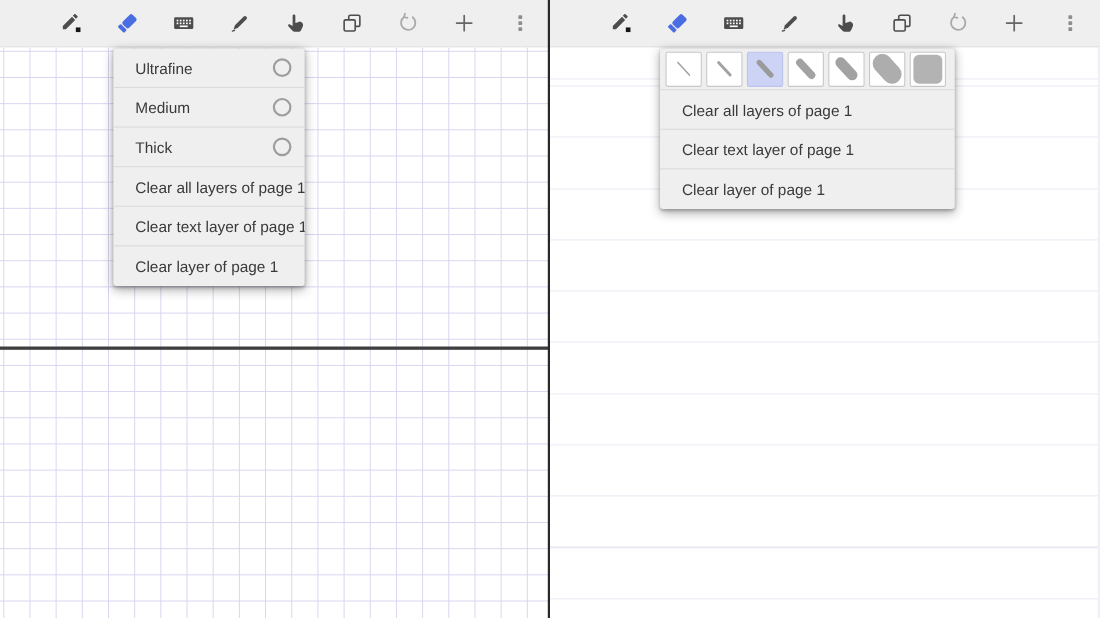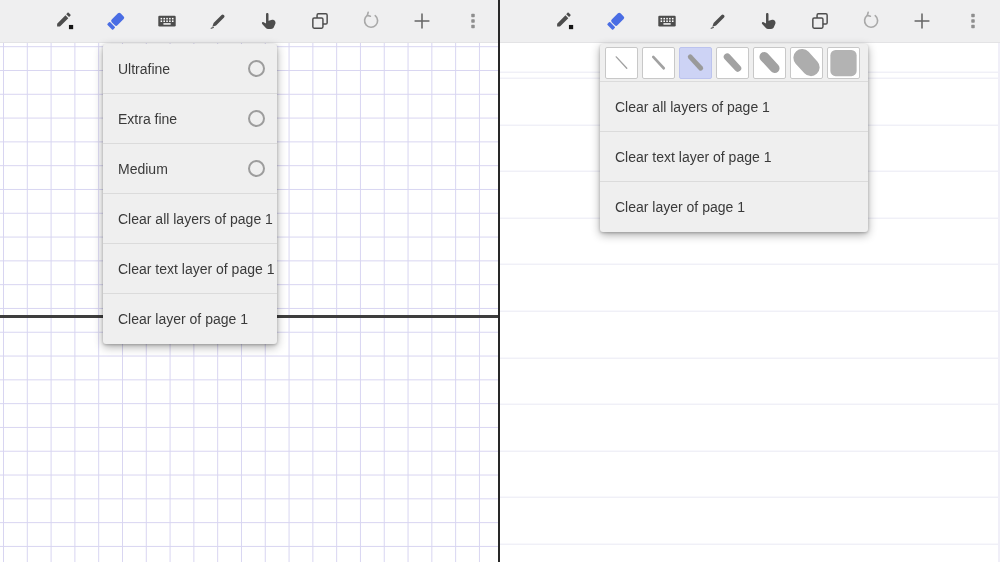--- a/index.html
+++ b/index.html
@@ -38,22 +38,22 @@
     border-right:2px solid #f0eff8;
   }
 
   .menu{
     position:absolute;background:#efefef;border-radius:3px;overflow:hidden;z-index:10;
     box-shadow:0 3px 10px rgba(0,0,0,.32),0 1px 3px rgba(0,0,0,.22);
   }
   #menu-left{left:103px;top:44px;width:174px}
   #menu-right{left:100px;top:44px;width:268px}
   .menu-row{
-    height:50px;box-sizing:border-box;display:flex;align-items:center;
-    padding:0 12px 0 15px;font-size:14px;color:#3a3a3a;
+    height:36px;box-sizing:border-box;display:flex;align-items:center;
+    padding:0 12px 0 20px;font-size:14px;color:#3a3a3a;
     border-bottom:1px solid #dbdbdb;cursor:default;
   }
   .menu-row:last-child{border-bottom:none}
   .menu-row .lbl{flex:1;white-space:nowrap}
   .radio{width:17px;height:17px;border-radius:50%;border:2px solid #9d9d9d;
     box-sizing:border-box;position:relative;flex:none;margin-left:8px}
   .radio.sel{border-color:#8f8f8f}
   .radio.sel::after{content:"";position:absolute;inset:1px;border-radius:50%;background:#1a97d4}
 
   .swatch-row{height:38px;display:flex;align-items:center;gap:4px;padding:0 5px;
@@ -172,28 +172,28 @@
   <div class="paper" id="paper-left">
     <div id="ink-line"></div>
   </div>
 
   <div class="menu" id="menu-left">
     <div class="menu-row">
       <span class="lbl">Ultrafine</span>
       <span class="radio"></span>
     </div>
     <div class="menu-row">
-      <span class="lbl">Extra fine</span>
-      <span class="radio"></span>
-    </div>
-    <div class="menu-row">
       <span class="lbl">Medium</span>
       <span class="radio"></span>
     </div>
     <div class="menu-row">
+      <span class="lbl">Thick</span>
+      <span class="radio"></span>
+    </div>
+    <div class="menu-row">
       <span class="lbl">Clear all layers of page 1</span>
     </div>
     <div class="menu-row">
       <span class="lbl">Clear text layer of page 1</span>
     </div>
     <div class="menu-row">
       <span class="lbl">Clear layer of page 1</span>
     </div>
   </div>
 </div>

